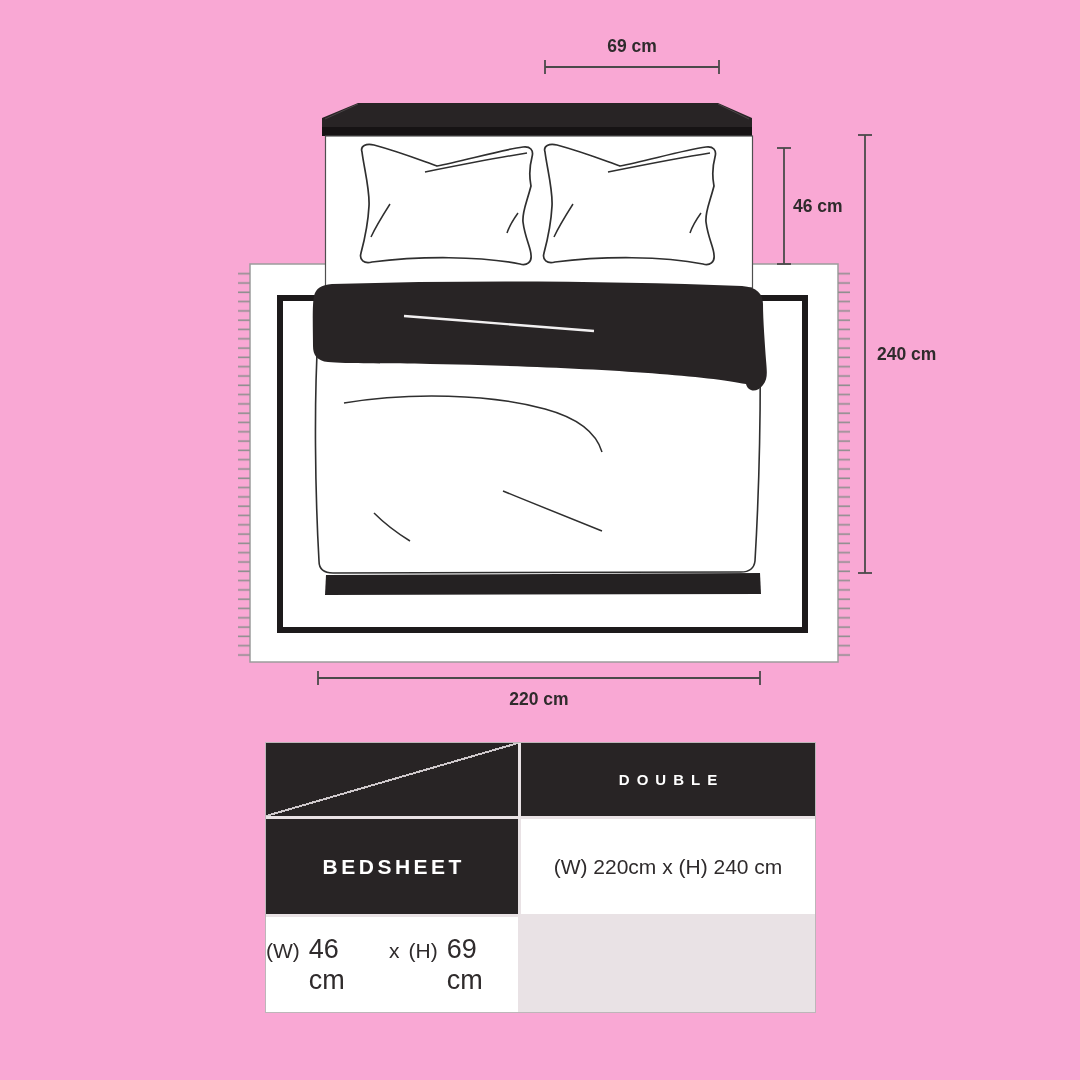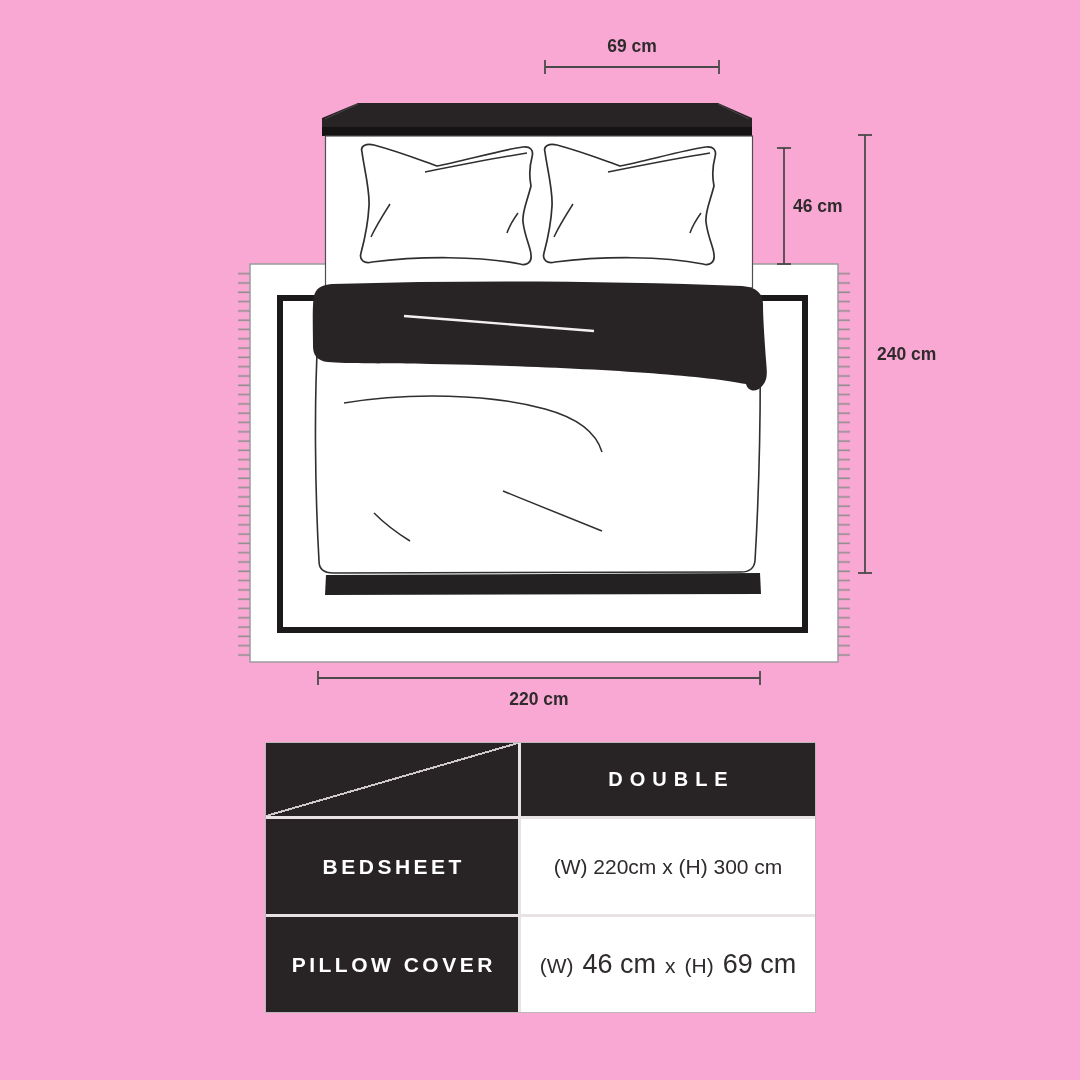--- a/index.html
+++ b/index.html
@@ -17,21 +17,21 @@
     gap:3px;background:#e9e2e5;border:1px solid #bdb6b9;box-sizing:border-box;
   }
   .cell{display:flex;align-items:center;justify-content:center;box-sizing:border-box;}
   .cell.dark{background:#282425;color:#ffffff;}
   .cell.light{background:#ffffff;color:#2f2b2c;}
   .cell.corner{
     background:linear-gradient(to bottom right,
       #282425 calc(50% - 1px), #cfc9cc calc(50% - 1px),
       #cfc9cc calc(50% + 1px), #282425 calc(50% + 1px));
   }
-  .hdr-text{font-size:20px;font-weight:700;letter-spacing:7px;padding-left:7px;}
+  .hdr-text{font-size:15px;font-weight:700;letter-spacing:7px;padding-left:7px;}
   .row-label{font-size:21px;font-weight:700;letter-spacing:3.5px;padding-left:3.5px;}
   .row-value{font-size:21px;font-weight:500;}
   .value-mix{display:flex;align-items:baseline;gap:9px;}
   .value-mix .small{font-size:21px;font-weight:500;}
   .value-mix .big{font-size:27px;font-weight:500;}
 </style>
 </head>
 <body>
 
 <div class="canvas">
@@ -141,26 +141,23 @@
   <div class="size-table">
     <div class="cell dark corner"></div>
     <div class="cell dark">
       <span class="hdr-text">DOUBLE</span>
     </div>
 
     <div class="cell dark">
       <span class="row-label">BEDSHEET</span>
     </div>
     <div class="cell light">
-      <span class="row-value">(W) 220cm x (H) 300 cm</span>
+      <span class="row-value">(W) 220cm x (H) 240 cm</span>
     </div>
 
-    <div class="cell dark">
-      <span class="row-label">PILLOW COVER</span>
-    </div>
     <div class="cell light">
       <span class="value-mix">
         <span class="small">(W)</span>
         <span class="big">46 cm</span>
         <span class="small">x</span>
         <span class="small">(H)</span>
         <span class="big">69 cm</span>
       </span>
     </div>
   </div>

